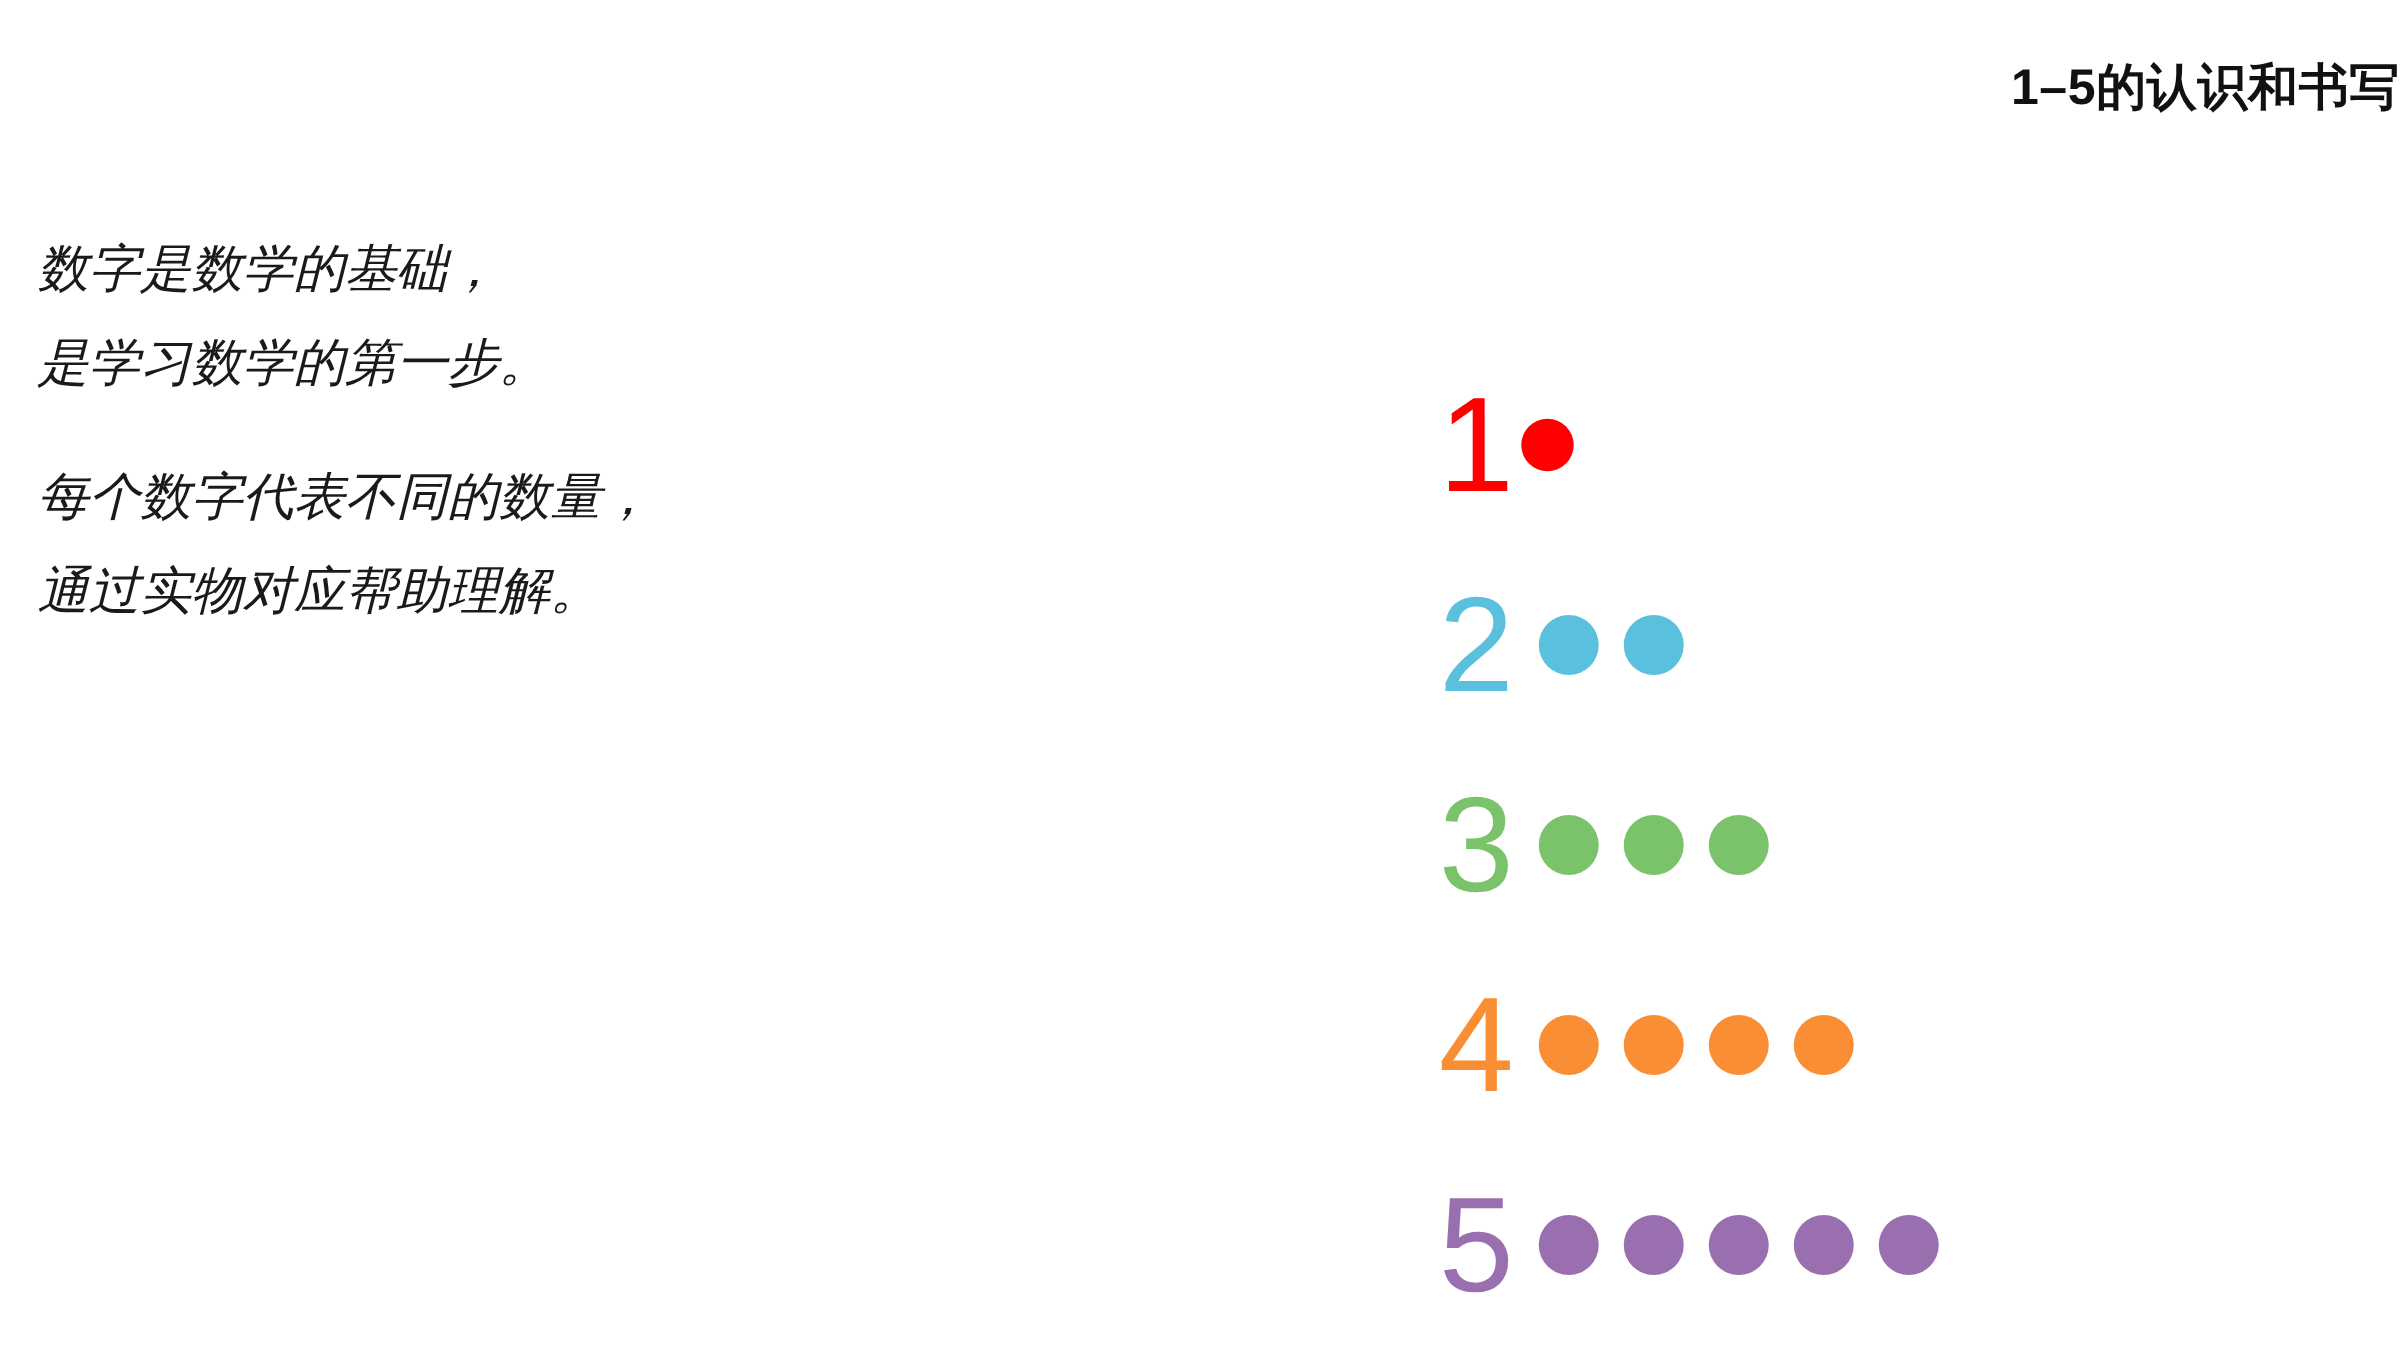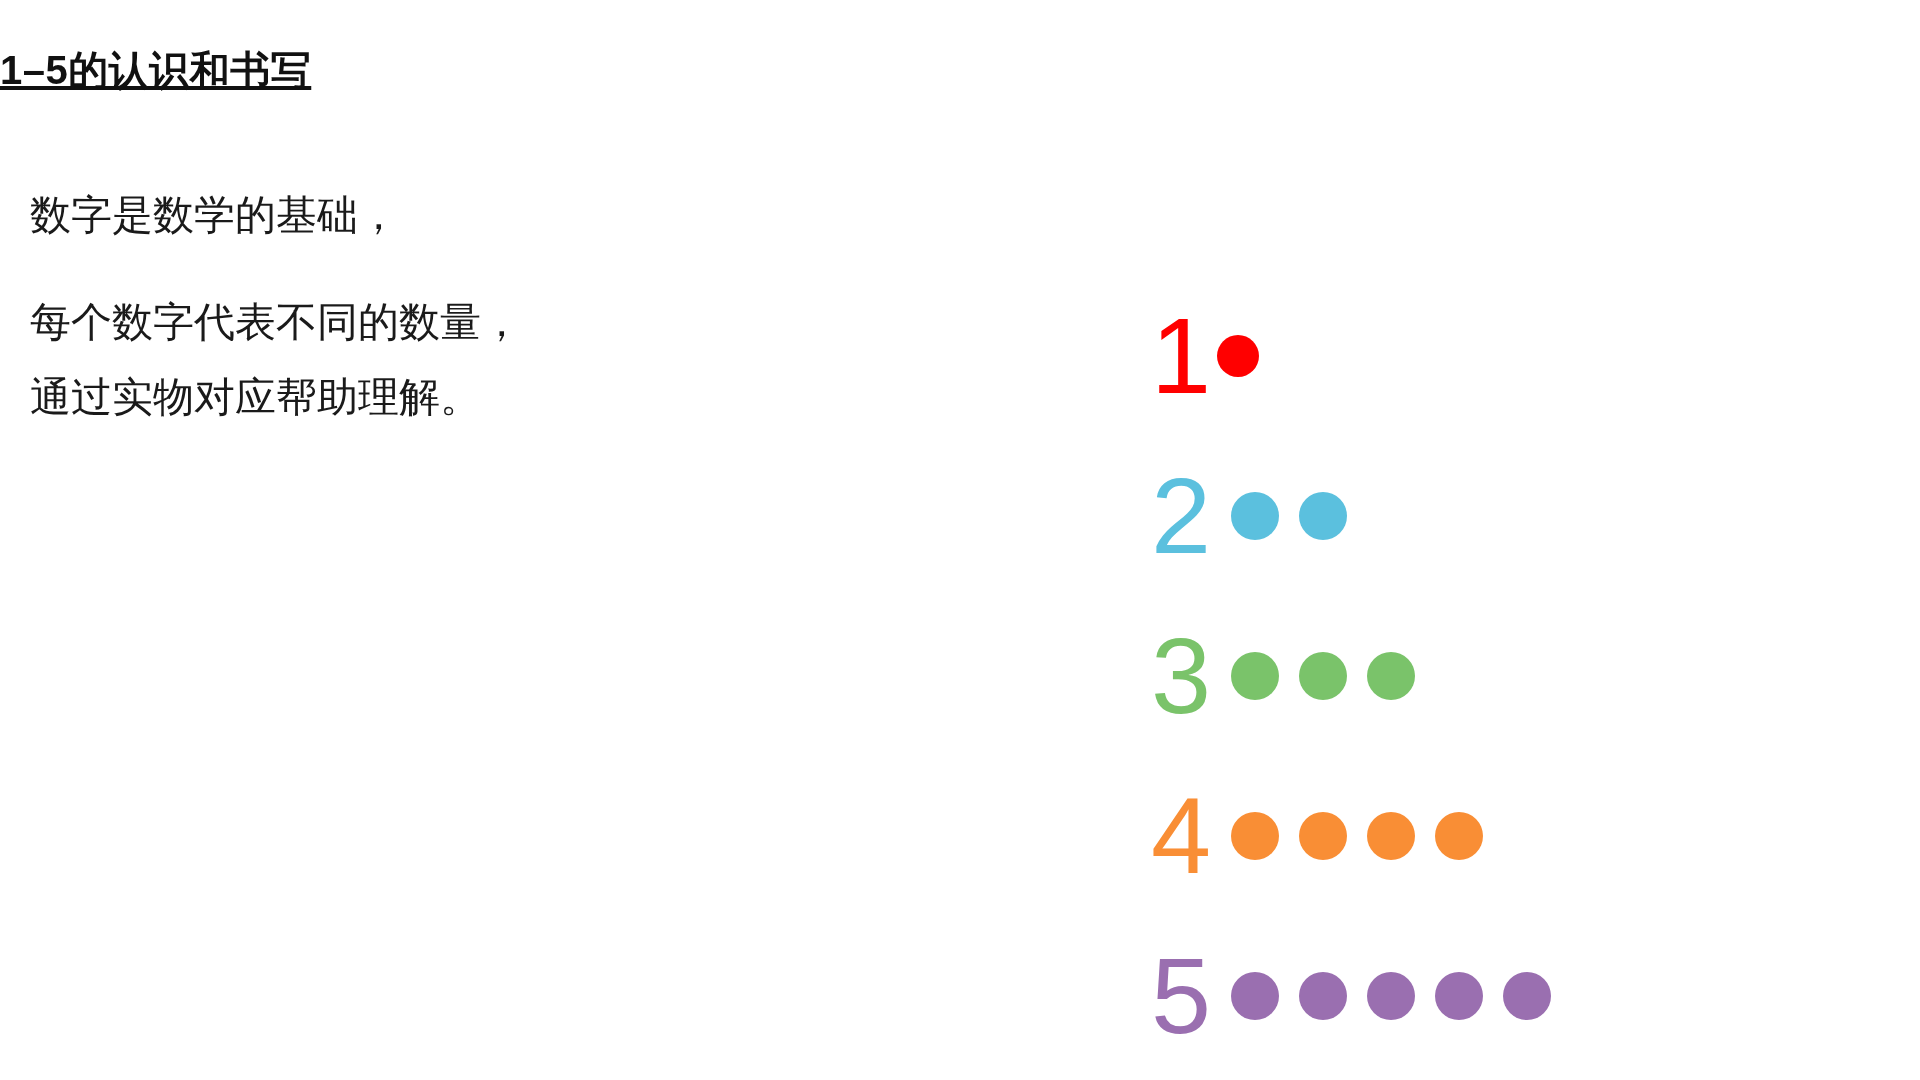--- a/index.html
+++ b/index.html
@@ -14,38 +14,38 @@
     overflow: hidden;
     position: relative;
   }
 
   
   #slide-title {
     position: absolute;
     left: 0;
     top: 46px;
     width: 1920px;
-    text-align: left;
+    text-align: right;
     font-size: 40px;
     font-weight: bold;
     color: #111111;
     letter-spacing: 0.5px;
     line-height: 1.2;
-    text-decoration: underline;
   }
 
   
   #body-text {
     position: absolute;
     left: 30px;
     top: 178px;
     width: 700px;
   }
   .paragraph {
     margin: 0 0 32px 0;
+    font-style: italic;
   }
   .paragraph:last-child {
     margin-bottom: 0;
   }
   .text-line {
     font-size: 41px;
     line-height: 75px;
     color: #1a1a1a;
     white-space: nowrap;
     font-weight: normal;
@@ -99,20 +99,21 @@
   }
 </style>
 </head>
 <body>
 
 <div id="slide-title">1–5的认识和书写</div>
 
 <div id="body-text">
     <div class="paragraph">
       <div class="text-line">数字是数学的基础，</div>
+      <div class="text-line">是学习数学的第一步。</div>
     </div>
     <div class="paragraph">
       <div class="text-line">每个数字代表不同的数量，</div>
       <div class="text-line">通过实物对应帮助理解。</div>
     </div>
   </div>
 
 <div id="number-diagram">
     <div class="number-row row-first">
       <div class="digit-cell" style="color: rgb(255, 0, 0);">1</div>

